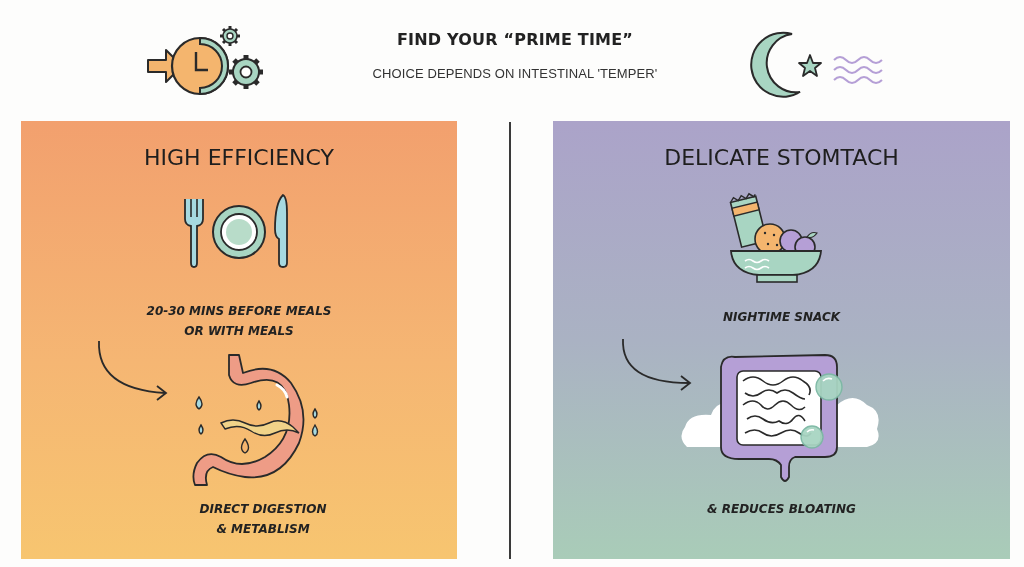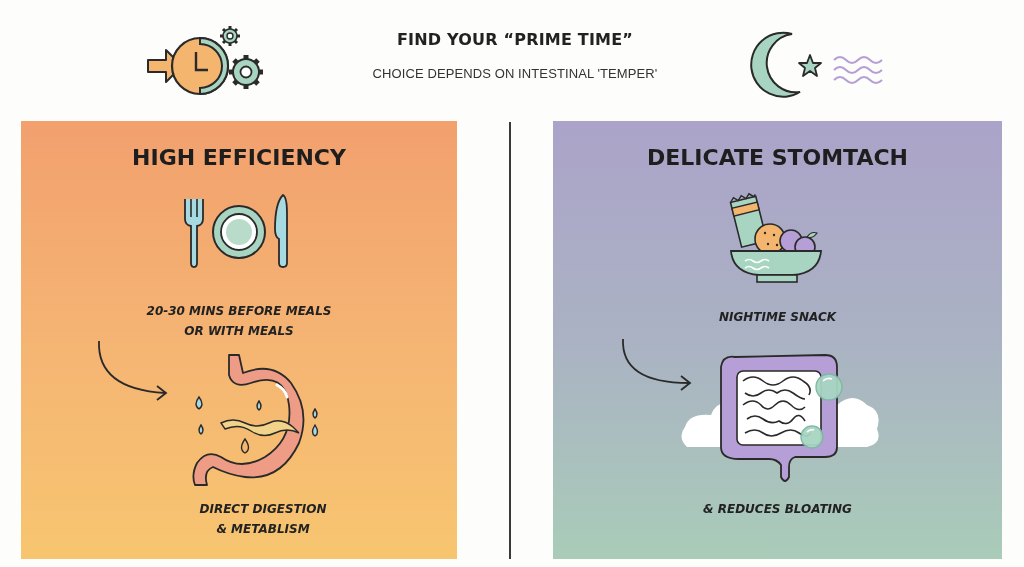--- a/index.html
+++ b/index.html
@@ -18,24 +18,24 @@
       color: #222;
     }
     .subtitle {
       position: absolute; left: 300px; width: 430px; top: 66px;
       text-align: center; font-size: 13px; color: #333; letter-spacing: 0.1px;
       font-family: Liberation Sans, sans-serif;
     }
     .divider { position: absolute; left: 509px; top: 122px; width: 2px; height: 437px; background: #3a3a3a; }
     .panel { position: absolute; top: 121px; height: 438px; }
     .panel-left { left: 21px; width: 436px; background: linear-gradient(to bottom, #f2a06e 0%, #f5b673 55%, #f7c570 100%); }
-    .panel-right { left: 553px; width: 449px; background: linear-gradient(to bottom, #aba3c9 0%, #aab2c3 50%, #a9ccb8 100%); }
+    .panel-right { left: 553px; width: 449px; background: linear-gradient(to bottom, #aba3c9 0%, #aab2c3 50%, #a9ccb8 100%); padding-left: 8px; }
     .panel-title {
       position: absolute; left: 0; right: 0; top: 24px; text-align: center;
-      font-weight: bold; font-size: 22px; color: #1e1e1e;
+      font-weight: normal; font-size: 22px; color: #1e1e1e;
     }
     .caption {
       position: absolute; left: 0; right: 0; text-align: center;
       font-weight: bold; font-size: 12px; line-height: 20px; color: #222; font-style: italic;
     }
     .caption div { white-space: nowrap; }
     svg { display: block; }
     .abs { position: absolute; }
   </style>
 </head>

